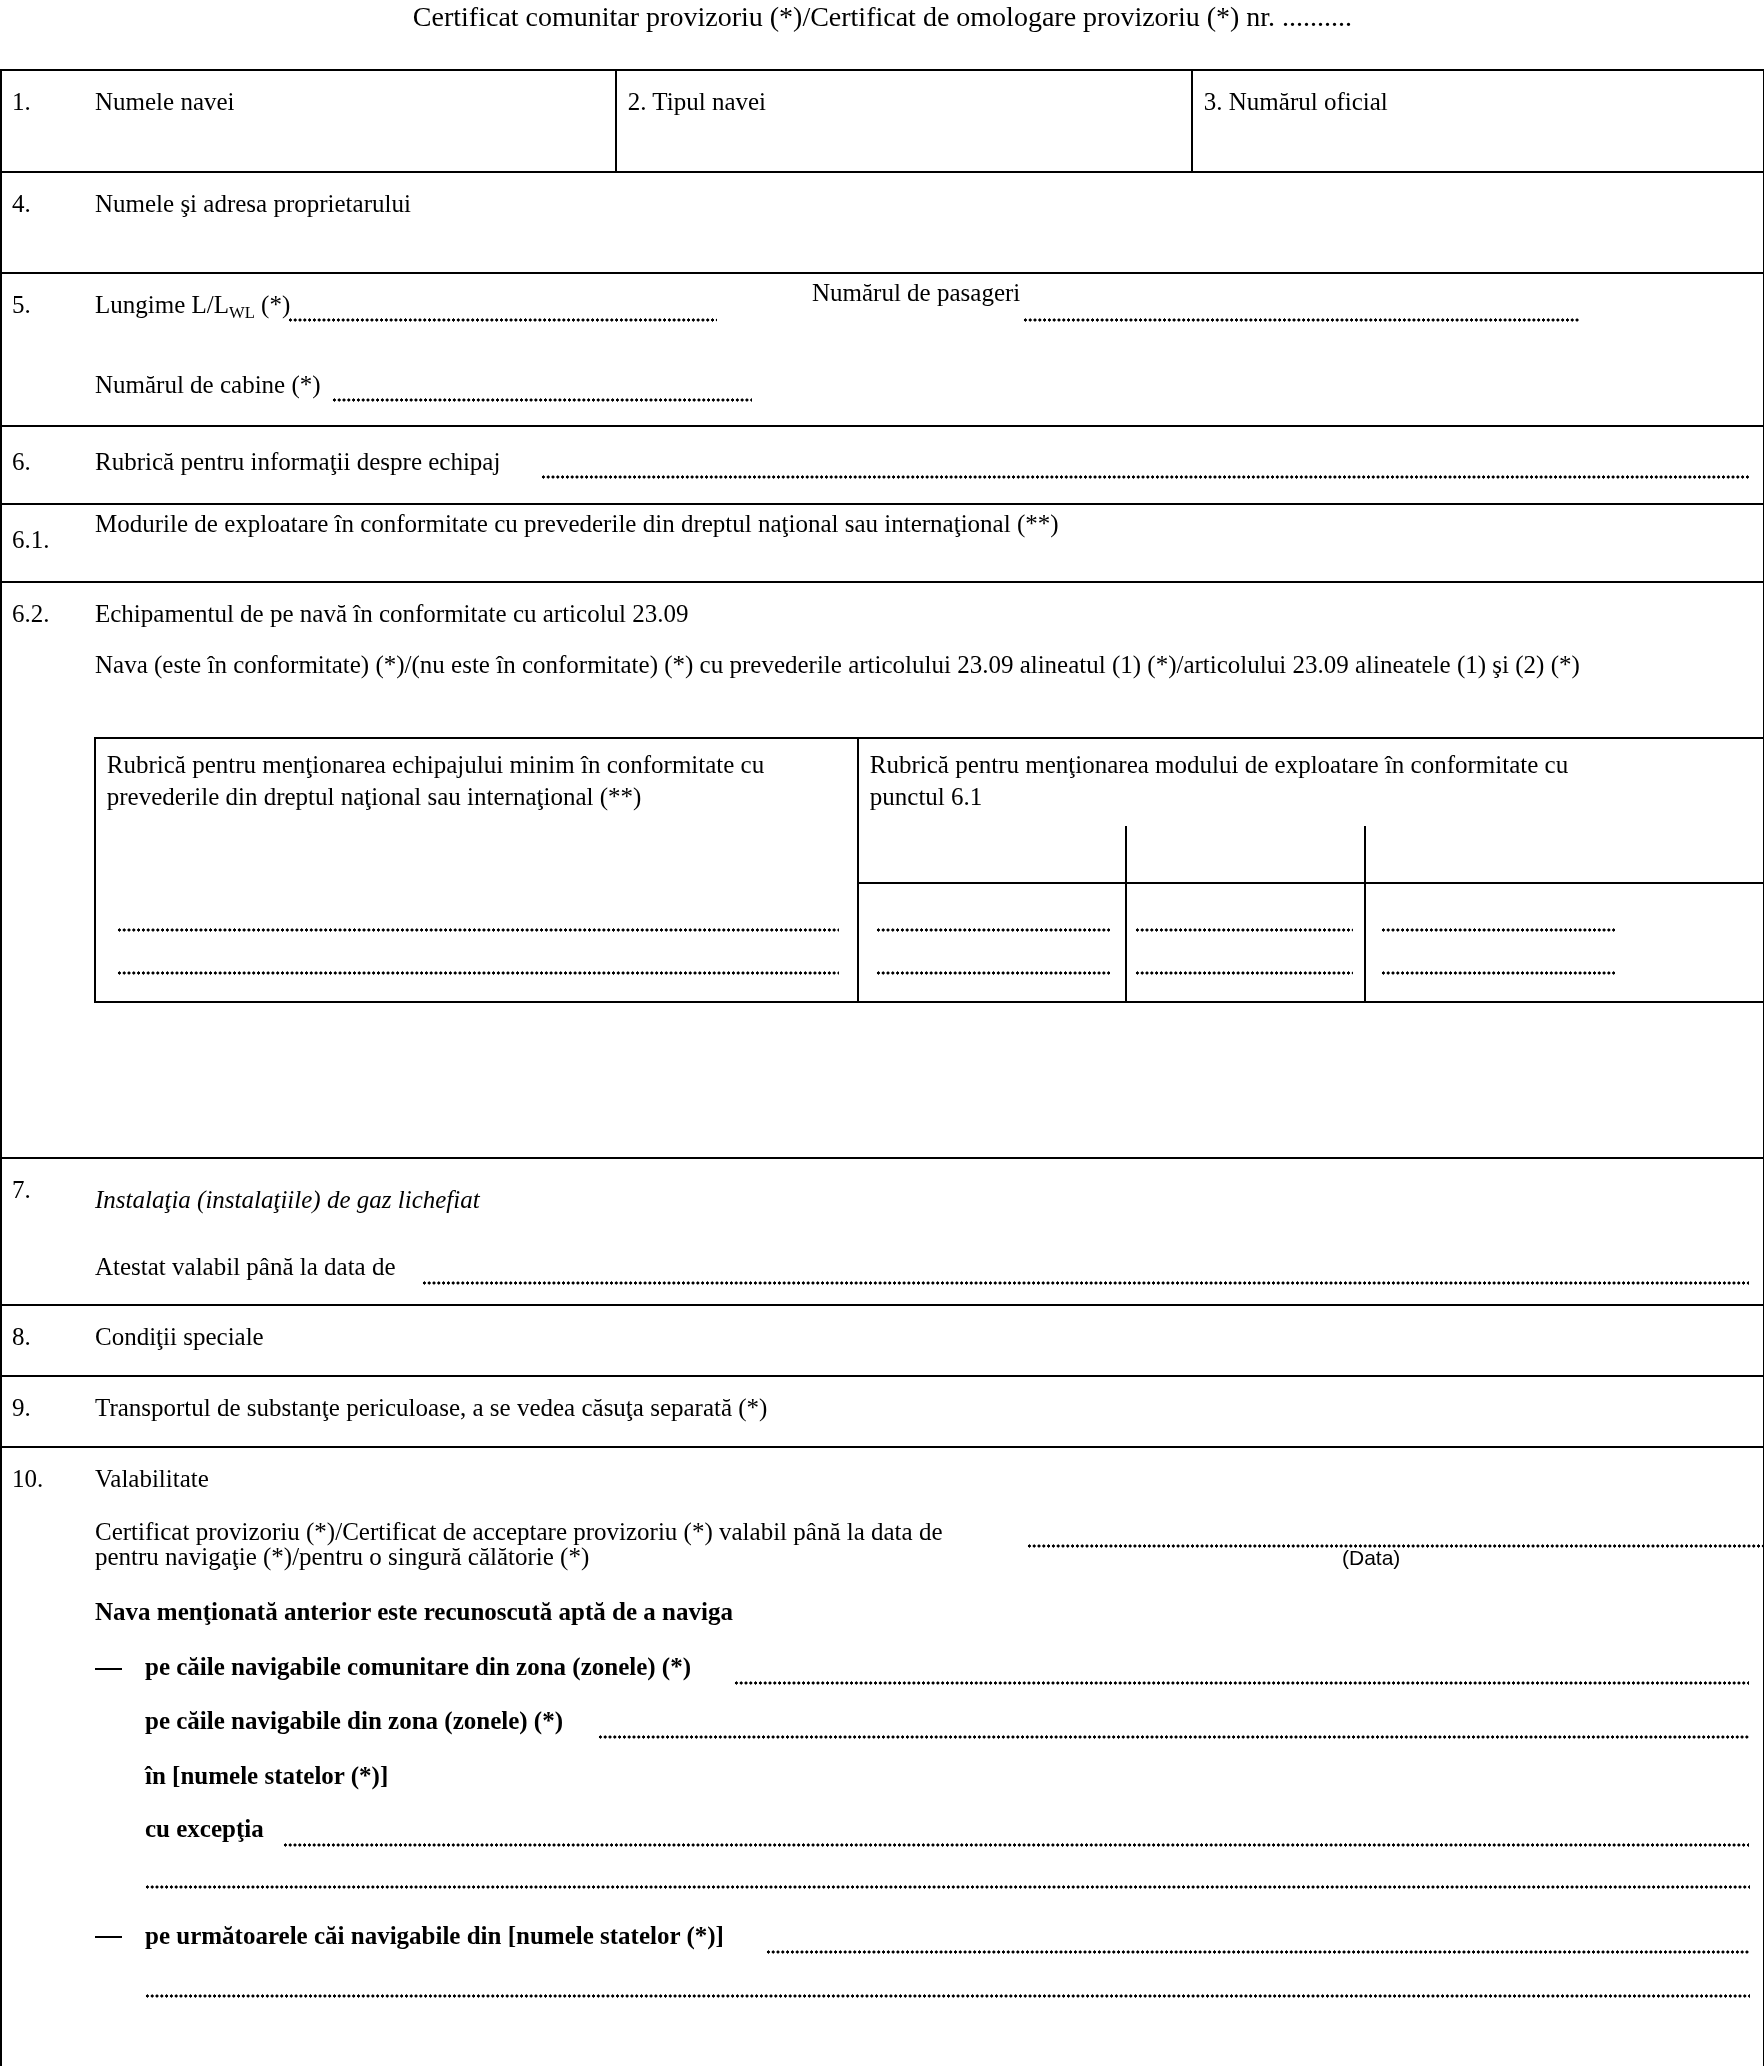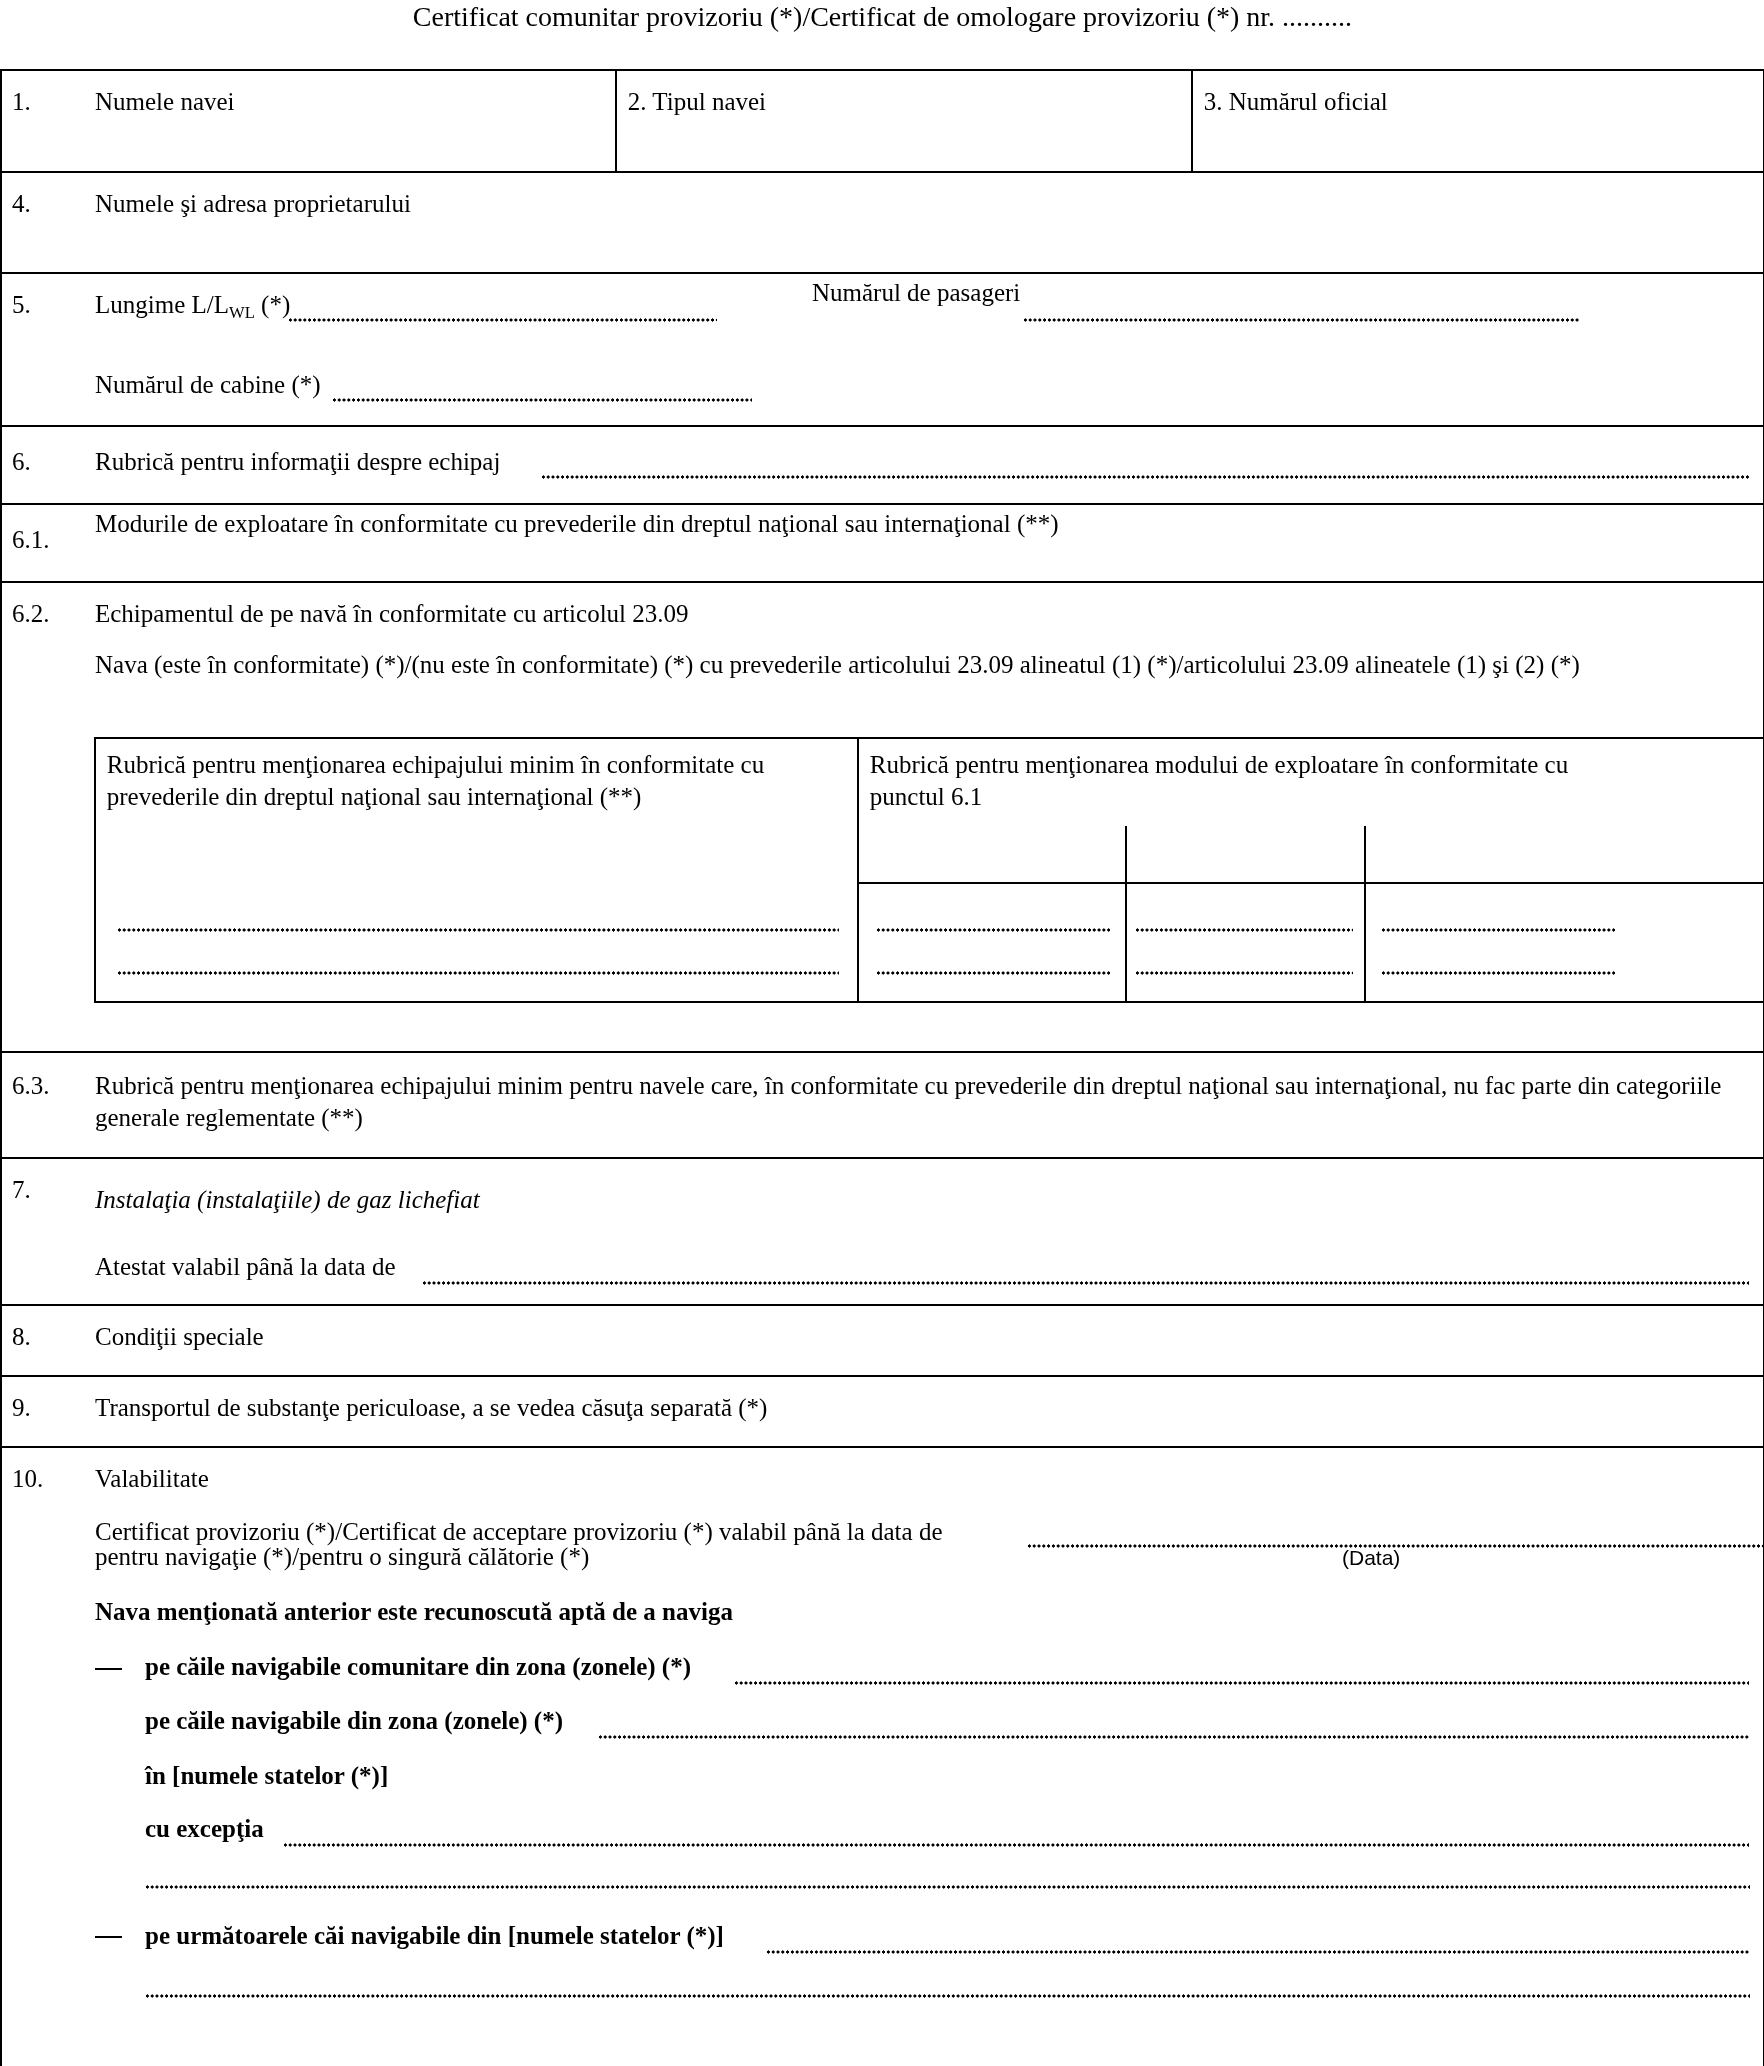--- a/index.html
+++ b/index.html
@@ -115,24 +115,20 @@
         <span class="dots" style="left:16.6px;top:189px;width:234px;"></span>
         <span class="dots" style="left:16.6px;top:232px;width:234px;"></span>
         <span class="dots" style="left:276px;top:189px;width:218px;"></span>
         <span class="dots" style="left:276px;top:232px;width:218px;"></span>
         <span class="dots" style="left:522px;top:189px;width:234px;"></span>
         <span class="dots" style="left:522px;top:232px;width:234px;"></span>
       </div>
     </div>
   </div>
 
-  <div class="row" style="top:982px; height:106px;">
-    <span class="num" style="top:16.6px;">6.3.</span>
-    <div class="txt" style="top:16.6px;width:1656px;line-height:32px;">Rubrică pentru menţionarea echipajului minim pentru navele care, în conformitate cu prevederile din dreptul naţional sau internaţional, nu fac parte din categoriile generale reglementate (**)</div>
-  </div>
 
   <div class="row" style="top:1088px; height:146px;">
     <span class="num" style="top:14.5px;">7.</span>
     <span class="txt" style="top:25px;font-style:italic;">Instalaţia (instalaţiile) de gaz lichefiat</span>
     <span class="txt" style="top:92px;">Atestat valabil până la data de</span>
     <span class="dots" style="left:420px;top:122px;width:1327px;"></span>
   </div>
 
   <div class="row" style="top:1235px; height:71px;">
     <span class="num" style="top:14.5px;">8.</span>

